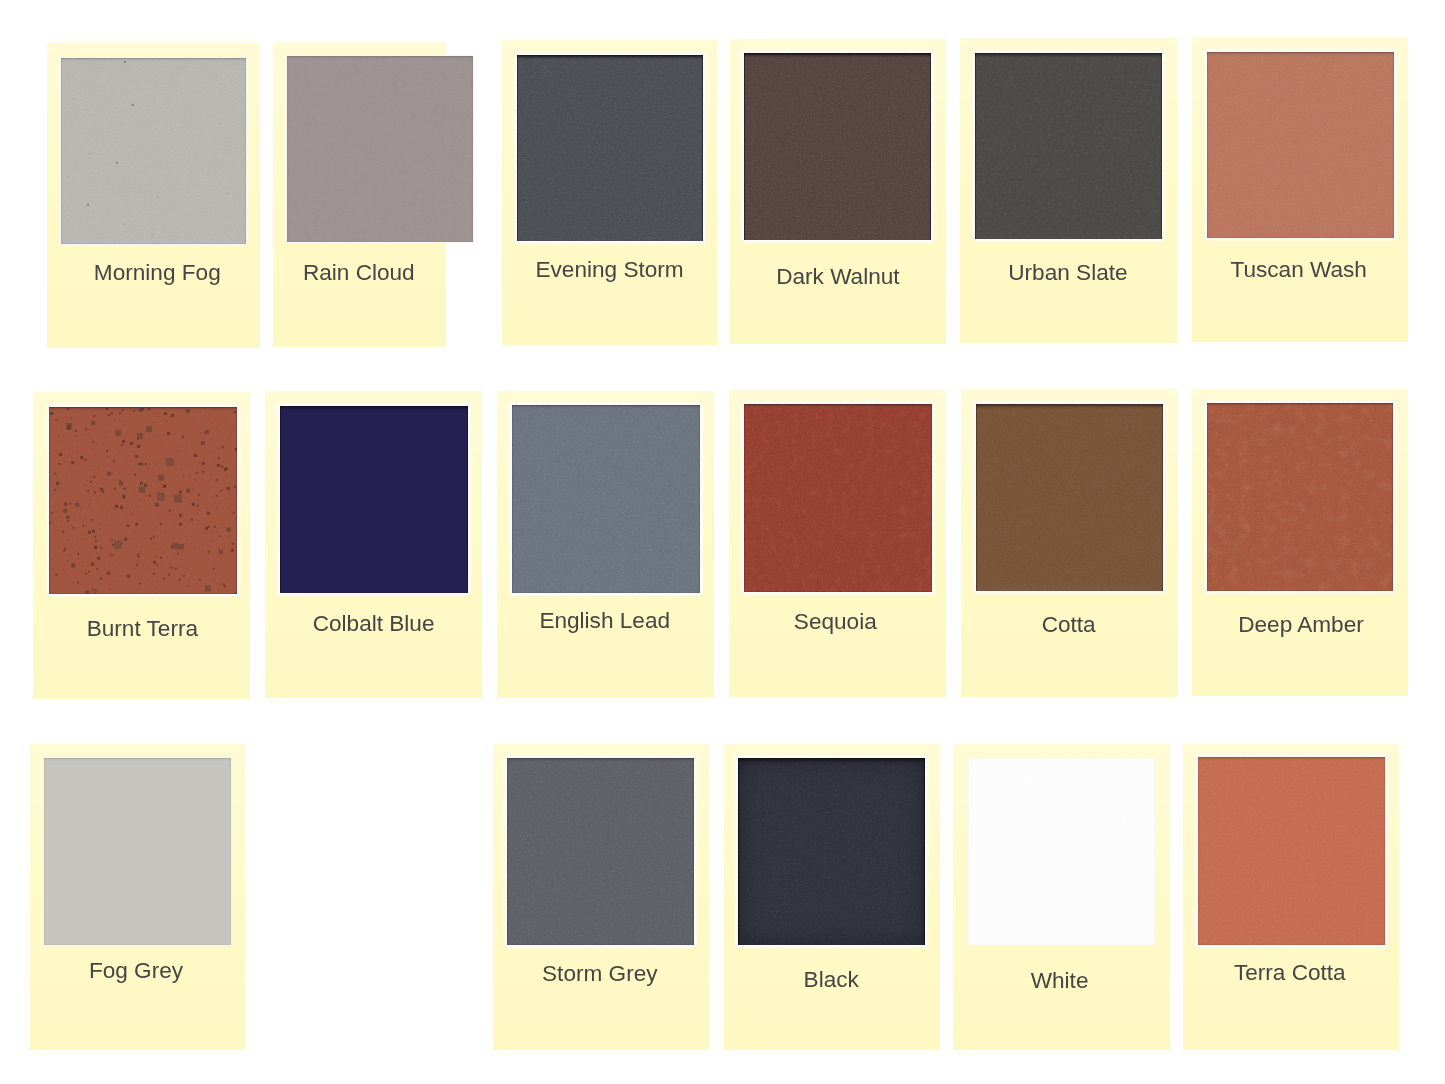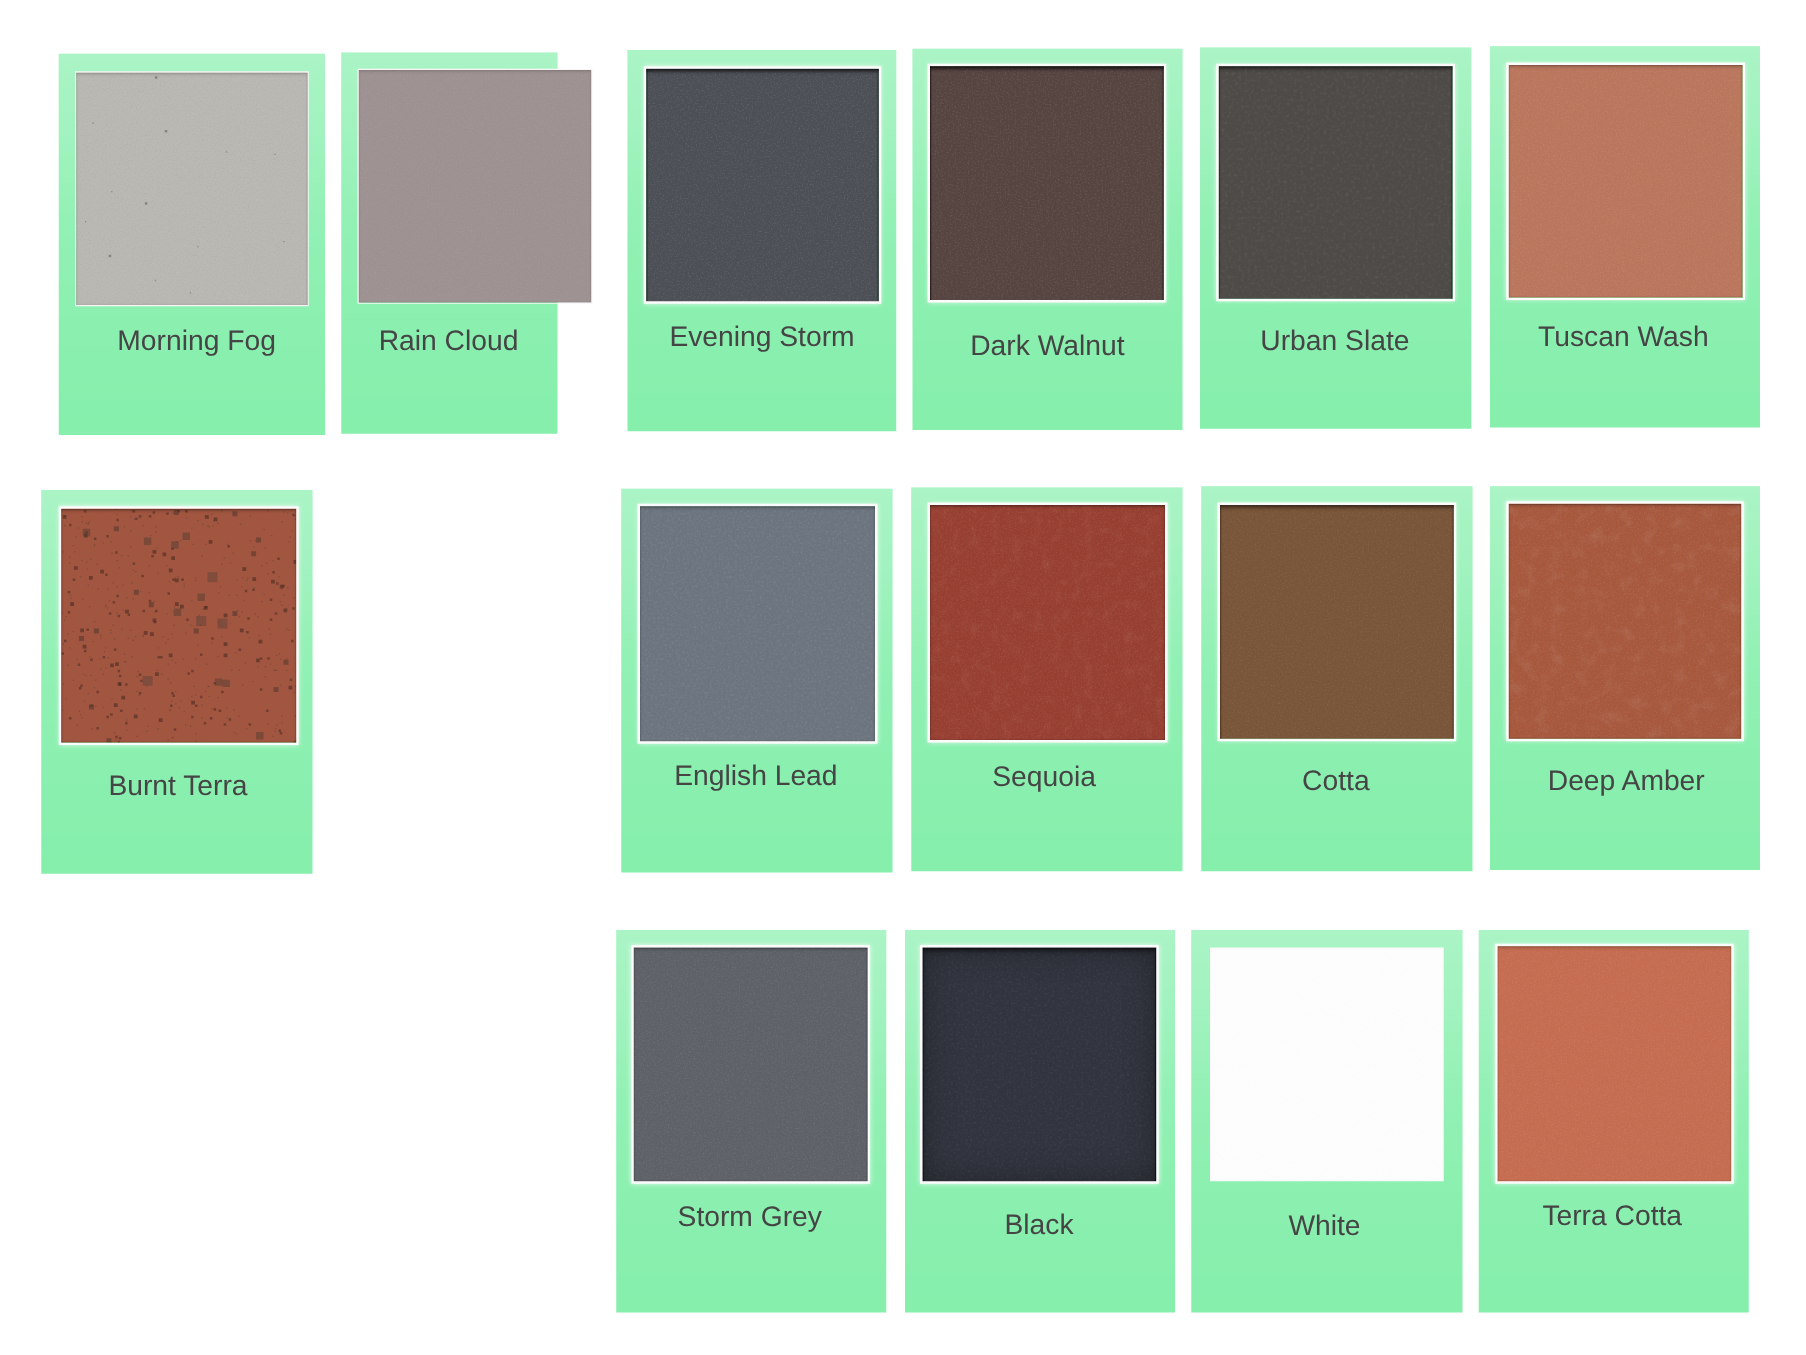--- a/index.html
+++ b/index.html
@@ -7,21 +7,21 @@
   body{
     width:1445px;height:1084px;
     background:#ffffff;
     overflow:hidden;
     font-family:"Liberation Sans", sans-serif;
     -webkit-font-smoothing:antialiased;
   }
   #sheet{position:relative;width:1445px;height:1084px;background:#ffffff;overflow:hidden;}
 
   
-  .card{position:absolute;background:#86efac;box-sizing:border-box;}
+  .card{position:absolute;background:#fef9c3;box-sizing:border-box;}
 
   
   .sheen{
     position:absolute;left:0;top:0;right:0;bottom:0;pointer-events:none;
     background:linear-gradient(180deg,
       rgba(255,255,255,.30) 0%,
       rgba(255,255,255,.22) 22%,
       rgba(255,255,255,.10) 45%,
       rgba(255,255,255,.04) 70%,
       rgba(255,255,255,0) 100%);
@@ -195,20 +195,35 @@
           <path fill="#4a2b22" fill-opacity=".55" d="M0 0m122 160h2v2h-2zm-18 -31h2v2h-2zm-8 -73h2v2h-2zm26 83h2v2h-2zm-76 1h2v2h-2zm-7 24h2v2h-2zm-26 -40h2v2h-2zm49 8h2v2h-2zm111 -93h2v2h-2zm-137 -18h2v2h-2zm98 147h2v2h-2zm-75 -161h2v2h-2zm88 58h2v2h-2zm-43 101h2v2h-2zm-53 5h2v2h-2zm24 -90h2v2h-2zm99 96h2v2h-2zm-117 -134h2v2h-2zm-29 103h2v2h-2zm139 -58h2v2h-2zm-144 69h2v2h-2zm70 -156h2v2h-2zm-5 30h2v2h-2zm-52 135h2v2h-2zm-1 -114h2v2h-2zm93 94h2v2h-2zm-9 21h2v2h-2zm-75 -159h2v2h-2zm7 132h2v2h-2zm-5 43h2v2h-2zm69 -105h2v2h-2zm35 94h2v2h-2zm-39 -56h2v2h-2zm-66 -31h2v2h-2zm-4 -11h2v2h-2zm-26 67h2v2h-2zm-6 -85h2v2h-2zm144 8h2v2h-2zm-110 118h2v2h-2zm132 -3h2v2h-2zm10 -100h2v2h-2zm-86 -78h2v2h-2zm21 102h2v2h-2zm-57 34h2v2h-2zm-63 -22h2v2h-2zm73 -113h2v2h-2zm27 86h2v2h-2zm-55 98h2v2h-2zm62 -29h2v2h-2zm-54 -73h2v2h-2zm31 -81h2v2h-2zm-10 87h2v2h-2zm-12 -85h2v2h-2zm-29 113h2v2h-2zm-13 -22h2v2h-2zm-15 -14h2v2h-2zm21 -59h2v2h-2zm59 44h2v2h-2zm-41 2h2v2h-2zm28 -32h2v2h-2zm-15 -36h2v2h-2zm108 118h2v2h-2zm-159 -107h2v2h-2zm81 145h2v2h-2zm-10 -39h2v2h-2zm87 43h2v2h-2zm-94 -88h2v2h-2zm-51 -55h2v2h-2zm140 101h2v2h-2zm-112 42h2v2h-2zm125 -102h2v2h-2zm5 2h2v2h-2zm-66 89h2v2h-2zm-105 17h2v2h-2zm12 -166h2v2h-2zm44 146h2v2h-2zm-34 28h2v2h-2zm114 -63h2v2h-2zm41 24h2v2h-2zm-119 -83h2v2h-2zm37 78h2v2h-2zm-31 -126h2v2h-2zm79 82h2v2h-2zm-16 -58h2v2h-2zm15 69h2v2h-2zm11 46h2v2h-2zm-70 -88h2v2h-2zm41 116h2v2h-2zm-116 -29h2v2h-2zm75 6h2v2h-2zm-51 -66h2v2h-2zm88 78h2v2h-2zm-12 10h2v2h-2zm57 -88h2v2h-2zm-106 -2h2v2h-2zm14 37h2v2h-2zm-36 -84h2v2h-2zm126 16h2v2h-2zm15 55h2v2h-2zm-94 71h2v2h-2zm-85 -110h2v2h-2zm41 67h2v2h-2zm139 -129h2v2h-2zm-183 101h2v2h-2zm165 -33h2v2h-2zm-79 75h2v2h-2zm-65 -27h2v2h-2zm19 -8h2v2h-2zm-24 1h2v2h-2zm27 16h2v2h-2z"></path>
           <path fill="#43281f" fill-opacity=".55" d="M0 0m18 20h3v3h-3zm125 76h3v3h-3zm-121 -42h3v3h-3zm20 102h3v3h-3zm33 -25h3v3h-3zm-27 19h3v3h-3zm67 -145h3v3h-3zm-49 93h3v3h-3zm90 22h3v3h-3zm12 -63h3v3h-3zm-110 108h3v3h-3zm15 -77h3v3h-3zm102 -27h3v3h-3zm-97 107h3v3h-3zm-61 -59h3v3h-3zm-2 -13h3v3h-3zm58 -63h3v3h-3zm15 5h3v3h-3zm16 116h3v3h-3zm54 -49h3v3h-3zm-157 -100h3v3h-3zm80 30h3v3h-3zm-50 14h3v3h-3zm12 74h3v3h-3zm139 19h3v3h-3zm-52 -58h3v3h-3zm-16 -6h3v3h-3zm16 29h3v3h-3zm-12 -82h3v3h-3zm-47 74h3v3h-3zm-64 -24h3v3h-3zm79 -27h3v3h-3zm5 8h3v3h-3zm-46 83h3v3h-3zm133 -59h3v3h-3zm-92 36h3v3h-3zm9 -39h3v3h-3zm27 -70h3v3h-3zm-112 39h3v3h-3zm143 9h3v3h-3zm-62 20h3v3h-3zm39 41h3v3h-3zm56 -75h3v3h-3zm-147 83h3v3h-3zm12 -43h3v3h-3zm94 -34h3v3h-3z"></path>
           <path fill="#4a332b" fill-opacity=".5" d="M0 0m106 96h4v4h-4zm50 -73h4v4h-4zm-130 73h4v4h-4zm64 -95h4v4h-4zm80 142h4v4h-4zm8 -22h4v4h-4zm-120 -56h4v4h-4zm-22 119h4v4h-4zm-14 -27h4v4h-4zm115 -75h4v4h-4zm-67 -7h4v4h-4zm116 111h4v4h-4zm-49 -184h4v4h-4zm15 32h4v4h-4zm-138 68h4v4h-4zm28 -88h4v4h-4z"></path>
           <path fill="#4e3b34" fill-opacity=".45" d="M0 0m88 26h6v6h-6zm-22 -3h6v6h-6zm57 113h6v6h-6zm-26 -117h6v6h-6zm12 49h6v6h-6zm47 111h6v6h-6zm-27 -42h6v6h-6zm-112 -121h6v6h-6zm73 64h6v6h-6z"></path>
           <path fill="#4f3e38" fill-opacity=".4" d="M0 0m65 134h8v8h-8zm60 -46h8v8h-8zm-8 -37h8v8h-8zm-9 35h8v8h-8z"></path>
         </svg>
     <div class="edge" style="box-shadow:inset 0 2px 3px -1px rgba(0,0,0,.40), inset 0 0 0 1px rgba(0,0,0,.10)"></div>
   </div>
   <div class="label" style="top:226.6px;left:0.5px;right:-0.5px">Burnt Terra</div>
 </div>
+<div class="card" style="left:265.3px;top:391.2px;width:216.6px;height:307.0px">
+  <div class="sheen"></div>
+  <div class="halo" style="left:15.2px;top:14.6px;width:187.4px;height:187.6px"></div>
+  <div class="swatch" style="left:15.2px;top:14.6px;width:187.4px;height:187.6px;background:#232051">
+    <svg class="tex" xmlns="http://www.w3.org/2000/svg" width="187.4" height="187.6">
+          <filter id="tex7" x="0" y="0" width="100%" height="100%">
+            <feTurbulence type="fractalNoise" baseFrequency="1.0" numOctaves="2" seed="13" stitchTiles="stitch"></feTurbulence>
+            <feColorMatrix type="matrix" values="0 0 0 0 0.1 0 0 0 0 0.1 0 0 0 0 0.24 0 0 0 0.34 -0.16"></feColorMatrix>
+          </filter>
+          <rect width="187.4" height="187.6" filter="url(#tex7)"></rect>
+        </svg>
+    <div class="edge" style="box-shadow:inset 0 3px 3px -1px rgba(0,0,0,.55), inset 1px 0 0 rgba(0,0,0,.25), inset -1px 0 0 rgba(0,0,0,.25)"></div>
+  </div>
+  <div class="label" style="top:221.6px;left:0.0px;right:-0.0px">Colbalt Blue</div>
+</div>
 <div class="card" style="left:728.9px;top:390.0px;width:217.6px;height:307.2px">
   <div class="sheen"></div>
   <div class="halo" style="left:14.8px;top:14.2px;width:188.0px;height:187.8px"></div>
   <div class="swatch" style="left:14.8px;top:14.2px;width:188.0px;height:187.8px;background:#963e30">
     <svg class="tex" xmlns="http://www.w3.org/2000/svg" width="188.0" height="187.8">
           <filter id="tex9" x="0" y="0" width="100%" height="100%">
             <feTurbulence type="fractalNoise" baseFrequency="0.85" numOctaves="3" seed="3" stitchTiles="stitch"></feTurbulence>
             <feColorMatrix type="matrix" values="0 0 0 0 0.44 0 0 0 0 0.2 0 0 0 0 0.16 0 0 0 0.36 -0.16"></feColorMatrix>
           </filter>
           <rect width="188.0" height="187.8" filter="url(#tex9)"></rect>
@@ -297,20 +312,35 @@
           <filter id="texc11" x="0" y="0" width="100%" height="100%">
             <feTurbulence type="fractalNoise" baseFrequency="0.75" numOctaves="4" seed="79" stitchTiles="stitch"></feTurbulence>
             <feColorMatrix type="matrix" values="0 0 0 0 0.84 0 0 0 0 0.54 0 0 0 0 0.42 0 0 0 0.26 -0.13"></feColorMatrix>
           </filter>
           <rect width="186.4" height="188.0" filter="url(#texc11)"></rect>
         </svg>
     <div class="edge" style="box-shadow:inset 0 2px 3px -1px rgba(0,0,0,.35), inset 0 0 0 1px rgba(0,0,0,.09)"></div>
   </div>
   <div class="label" style="top:225.5px;left:1.1px;right:-1.1px">Deep Amber</div>
 </div>
+<div class="card" style="left:29.6px;top:744.4px;width:215.4px;height:305.8px">
+  <div class="sheen"></div>
+  <div class="halo" style="left:14.2px;top:13.8px;width:187.6px;height:186.4px;box-shadow:0 0 0 1px #f5f5f5"></div>
+  <div class="swatch" style="left:14.2px;top:13.8px;width:187.6px;height:186.4px;background:#c6c5bf">
+    <svg class="tex" xmlns="http://www.w3.org/2000/svg" width="187.6" height="186.4">
+          <filter id="tex12" x="0" y="0" width="100%" height="100%">
+            <feTurbulence type="fractalNoise" baseFrequency="1.0" numOctaves="2" seed="41" stitchTiles="stitch"></feTurbulence>
+            <feColorMatrix type="matrix" values="0 0 0 0 0.48 0 0 0 0 0.48 0 0 0 0 0.46 0 0 0 0.3 -0.14"></feColorMatrix>
+          </filter>
+          <rect width="187.6" height="186.4" filter="url(#tex12)"></rect>
+        </svg>
+    <div class="edge" style="box-shadow:inset 0 2px 3px -1px rgba(0,0,0,.12), inset 0 0 0 1px rgba(0,0,0,.03)"></div>
+  </div>
+  <div class="label" style="top:215.5px;left:-1.3px;right:1.3px">Fog Grey</div>
+</div>
 <div class="card" style="left:492.6px;top:744.2px;width:216.2px;height:306.0px">
   <div class="sheen"></div>
   <div class="halo" style="left:14.4px;top:14.2px;width:187.2px;height:186.6px"></div>
   <div class="swatch" style="left:14.4px;top:14.2px;width:187.2px;height:186.6px;background:#5e6068">
     <svg class="tex" xmlns="http://www.w3.org/2000/svg" width="187.2" height="186.6">
           <filter id="tex14" x="0" y="0" width="100%" height="100%">
             <feTurbulence type="fractalNoise" baseFrequency="0.9" numOctaves="3" seed="47" stitchTiles="stitch"></feTurbulence>
             <feColorMatrix type="matrix" values="0 0 0 0 0.28 0 0 0 0 0.28 0 0 0 0 0.31 0 0 0 0.38 -0.17"></feColorMatrix>
           </filter>
           <rect width="187.2" height="186.6" filter="url(#tex14)"></rect>

